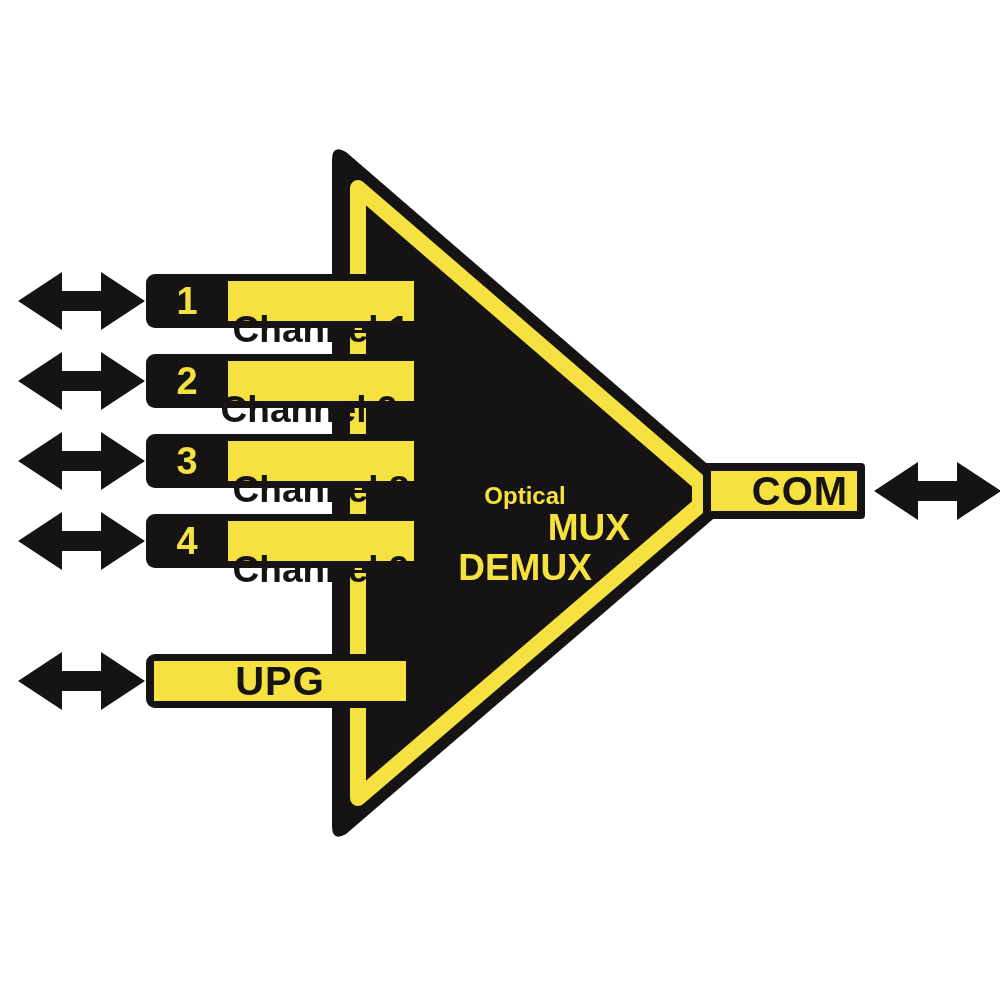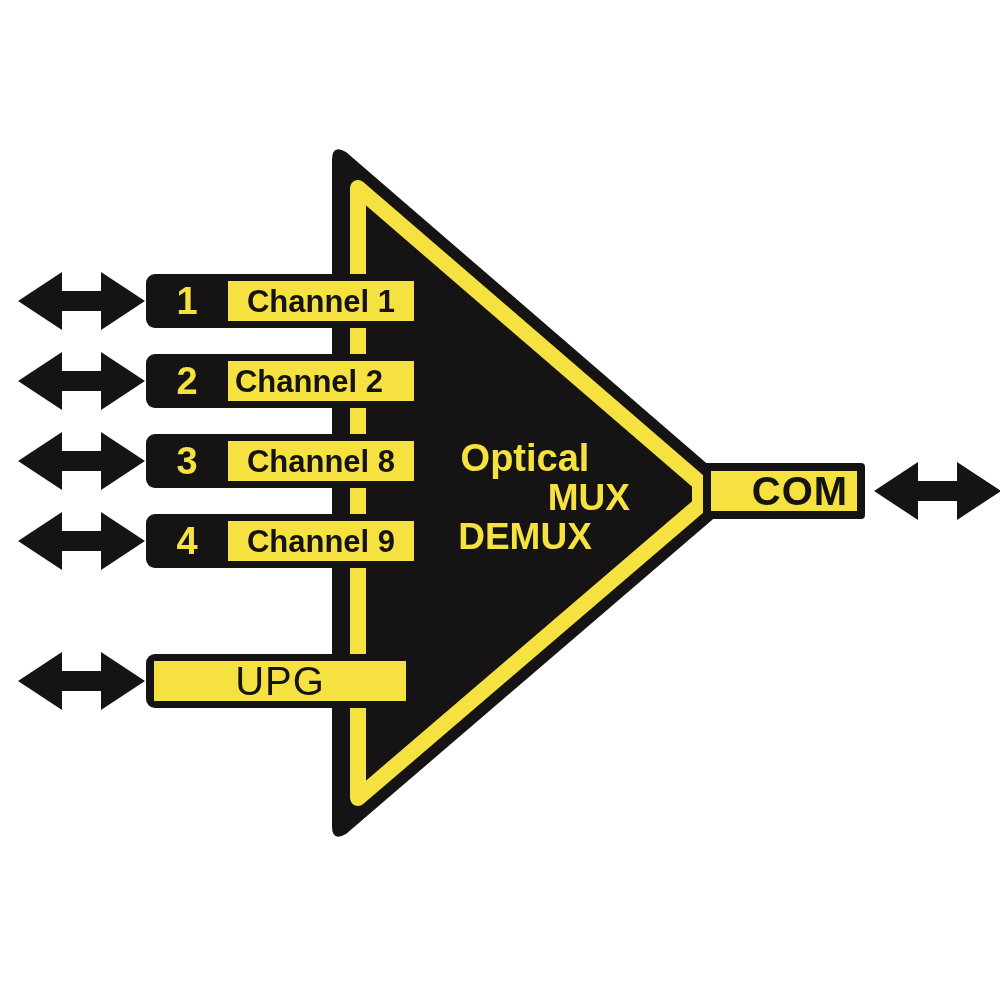--- a/index.html
+++ b/index.html
@@ -33,43 +33,44 @@
     white-space: nowrap;
     pointer-events: none;
   }
   .chan-num {
     font-weight: bold;
     font-size: 38px;
     line-height: 1;
   }
   .chan-text {
     font-weight: bold;
-    font-size: 31px;
+    font-size: 37px;
     line-height: 1;
+    margin-top: 28px;
   }
   .upg-text {
-    font-weight: normal;
+    font-weight: bold;
     font-size: 40px;
     line-height: 1;
     letter-spacing: 1px;
   }
   .com-text {
     font-weight: bold;
     font-size: 40px;
     line-height: 1;
     letter-spacing: 1px;
   }
   .core-text {
     position: absolute;
     text-align: center;
     font-weight: bold;
     line-height: 1.06;
     pointer-events: none;
   }
-  .core-line-1 { font-size: 38px; }
+  .core-line-1 { font-size: 24px; margin-top: 45px; }
   .core-line-2 { font-size: 37px; text-align: right; }
   .core-line-3 { font-size: 37px; }
 </style>
 </head>
 <body>
 
 <div id="stage">
 
   <svg id="diagram-svg" viewBox="0 0 1000 1000">
 

